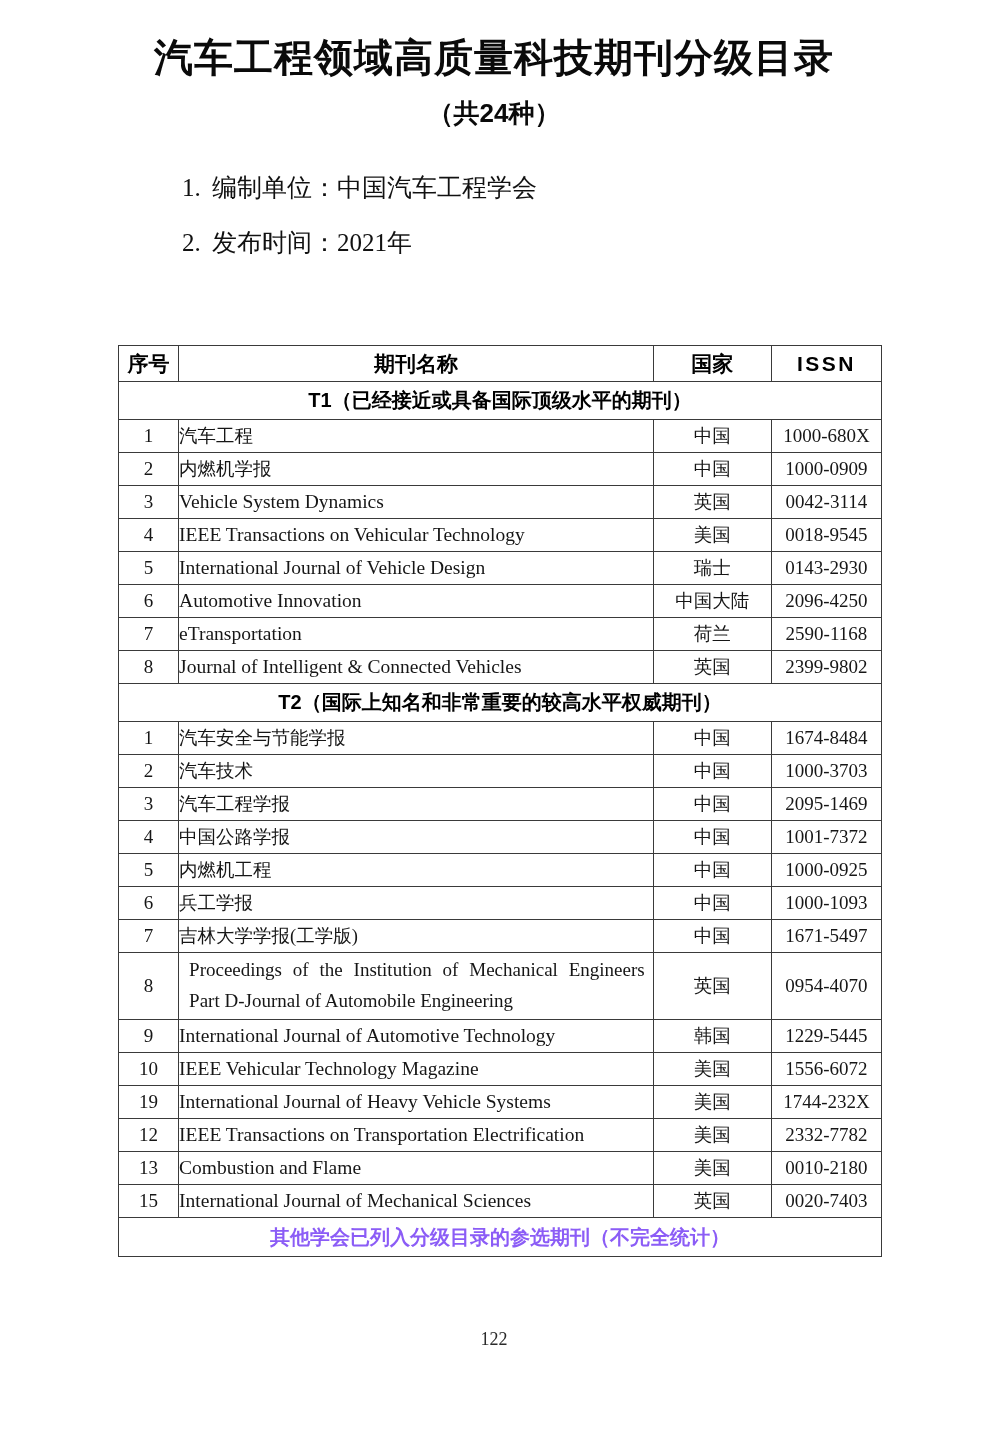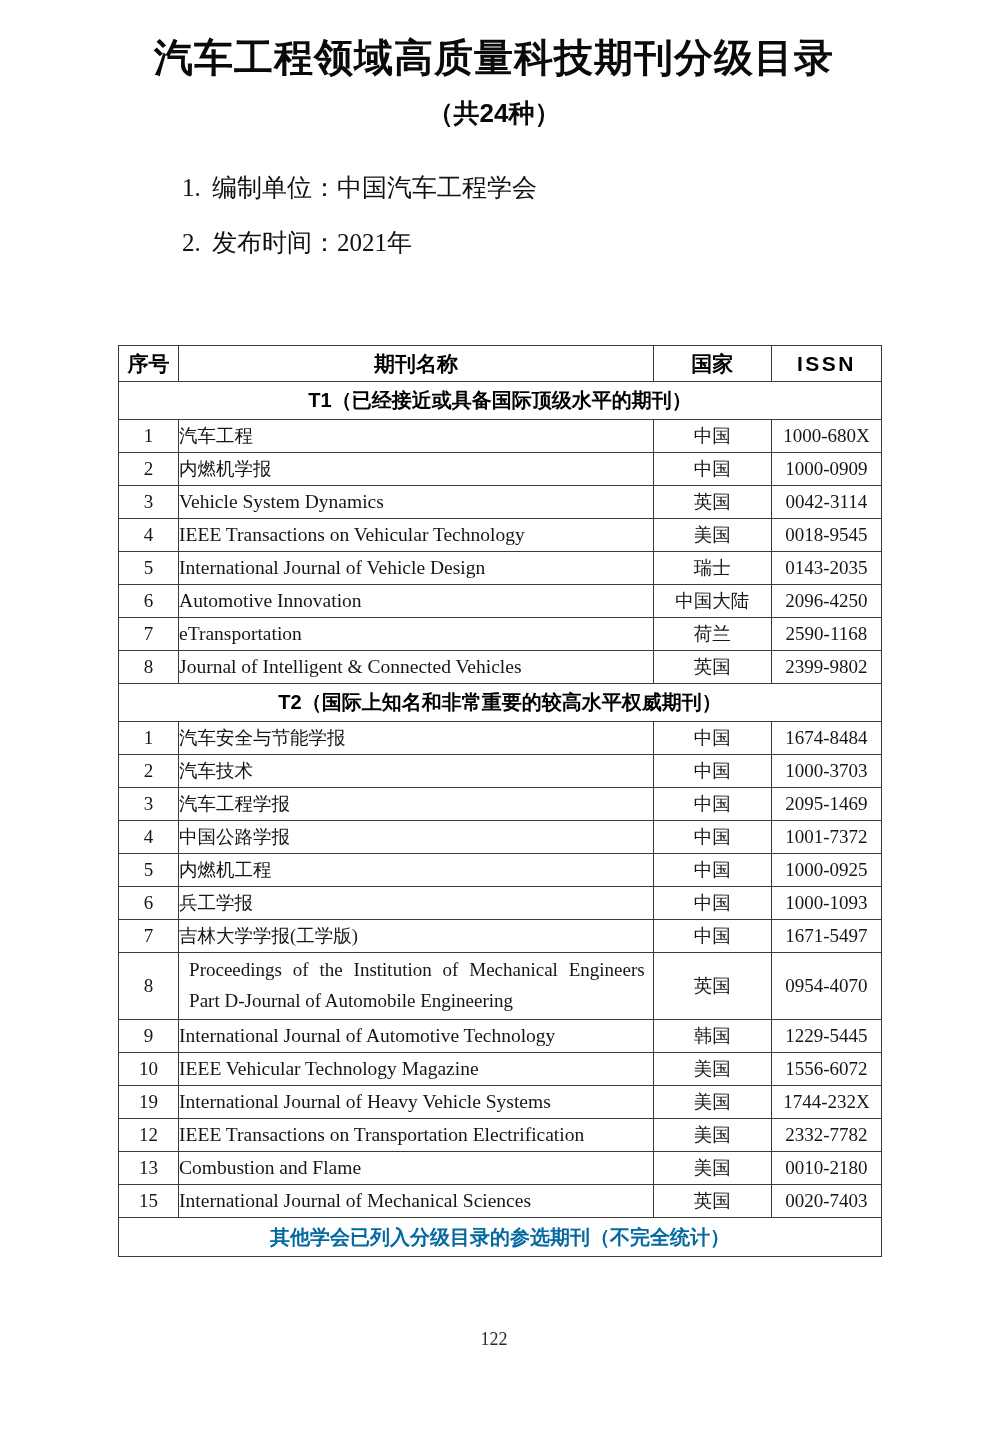--- a/index.html
+++ b/index.html
@@ -174,21 +174,21 @@
     text-align-last: justify;
   }
 
   .footer-cell {
     text-align: center;
     font-family: "Liberation Sans", "DejaVu Sans", sans-serif;
     font-weight: bold;
     font-size: 20px;
     height: 38px;
     line-height: 38px;
-    color: #0369a1;
+    color: #8b5cf6;
     margin-left: 36px;
   }
 
   
   .page-number {
     position: absolute;
     left: 0;
     right: 0;
     top: 1329px;
     text-align: center;
@@ -252,21 +252,21 @@
           <tr>
             <td class="cell-num">4</td>
             <td class="cell-name">IEEE Transactions on Vehicular Technology</td>
             <td class="cell-country">美国</td>
             <td class="cell-issn">0018-9545</td>
           </tr>
           <tr>
             <td class="cell-num">5</td>
             <td class="cell-name">International Journal of Vehicle Design</td>
             <td class="cell-country">瑞士</td>
-            <td class="cell-issn">0143-2035</td>
+            <td class="cell-issn">0143-2930</td>
           </tr>
           <tr>
             <td class="cell-num">6</td>
             <td class="cell-name">Automotive Innovation</td>
             <td class="cell-country">中国大陆</td>
             <td class="cell-issn">2096-4250</td>
           </tr>
           <tr>
             <td class="cell-num">7</td>
             <td class="cell-name">eTransportation</td>

